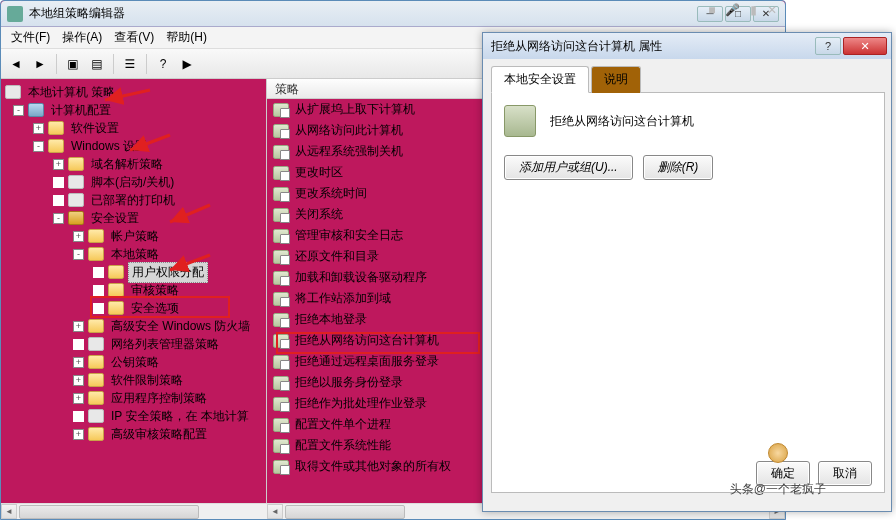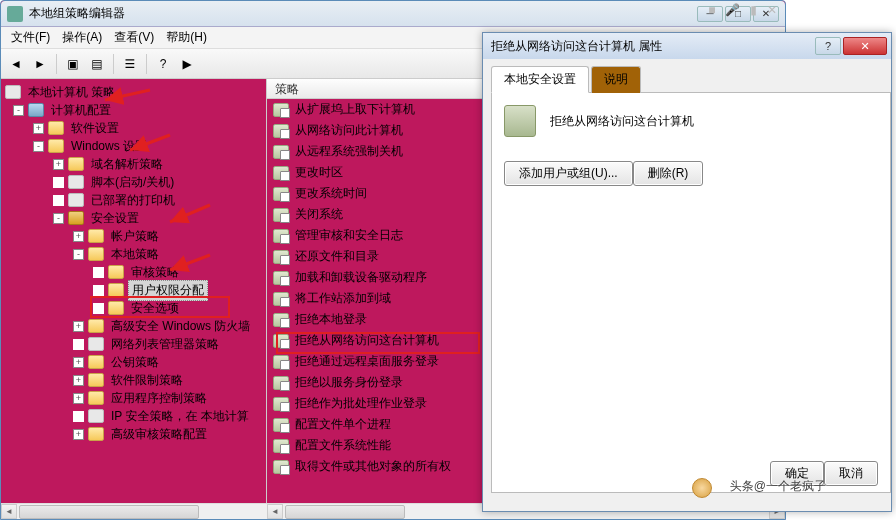--- a/index.html
+++ b/index.html
@@ -52,43 +52,43 @@
 .selbox { position: absolute; border: 2px solid #e02020; pointer-events: none; }
 
 
 .dialog { position: absolute; left: 482px; top: 32px; width: 410px; height: 480px; box-shadow: 0 0 8px rgba(0,0,0,.3); background: #f0f0f0; border: 1px solid #6a8cb0; }
 .dlg-title { height: 26px; background: linear-gradient(#e4ecf6,#c8d8ec); display: flex; align-items: center; padding: 0 4px; }
 .dlg-title-text { flex: 1; color: #000; padding-left: 4px; }
 .dlg-winbtns { display: flex; gap: 2px; }
 .dlg-btn-close { width: 44px; height: 18px; background: linear-gradient(#e88,#c33); border: 1px solid #a22; color: #fff; display: flex; align-items: center; justify-content: center; border-radius: 2px; font-size: 11px; }
 .dlg-btn-help { width: 26px; height: 18px; background: linear-gradient(#e5eef7,#c8d8e8); border: 1px solid #9bb; display: flex; align-items: center; justify-content: center; border-radius: 2px; font-size: 11px; color: #333; }
 
-.dlg-body { padding: 6px 0 4px 8px; }
+.dlg-body { padding: 6px 6px 4px 8px; }
 .tabs { display: flex; border-bottom: 1px solid #bbb; }
 .tab { padding: 4px 12px; background: #a16207; border: 1px solid #bbb; border-bottom: none; margin-right: 2px; border-radius: 3px 3px 0 0; position: relative; top: 1px; }
 .tab.active { background: #fff; border-bottom: 1px solid #fff; }
 .tab-panel { background: #fff; border: 1px solid #bbb; border-top: none; height: 400px; padding: 12px; position: relative; }
 
 .prop-row { display: flex; align-items: center; gap: 14px; margin-bottom: 14px; }
 .prop-icon { width: 32px; height: 32px; background: linear-gradient(#d8e0c8,#a8b890); border: 1px solid #889868; border-radius: 3px; }
 .prop-title { color: #000; }
 
 .listbox { width: 100%; height: 150px; border: 1px solid #888; background: #fff; overflow: auto; }
 .lb-item { background: #1a5fbf; color: #fff; padding: 1px 4px; margin: 1px; font-family: "Courier New", monospace; font-size: 12px; }
 
-.btn-row { margin-top: 24px; display: flex; gap: 0; }
+.btn-row { margin-top: 18px; display: flex; gap: 10px; font-style: italic; }
 .btn { padding: 3px 14px; background: linear-gradient(#fbfbfb,#e4e4e4); border: 1px solid #888; border-radius: 3px; cursor: default; box-shadow: inset 0 0 0 1px #fff; }
 
-.dlg-footer { position: absolute; left: 0; right: 0; bottom: 6px; display: flex; justify-content: flex-end; padding: 0 12px; }
+.dlg-footer { position: absolute; left: 0; right: 0; bottom: 6px; display: flex; justify-content: flex-end; gap: 8px; padding: 0 12px; }
 
 
 .arrow-svg { position: absolute; overflow: visible; }
 
 
-.watermark { position: absolute; right: 70px; bottom: 22px; display: flex; gap: 18px; color: #444; font-size: 13px; }
+.watermark { position: absolute; right: 70px; bottom: 22px; display: flex; align-items: center; gap: 18px; color: #444; font-size: 13px; flex-direction: column; }
 .wm-avatar { width: 20px; height: 20px; border-radius: 50%; background: radial-gradient(#f8d8a0,#d8a040); border: 1px solid #c08830; }
 
 
 .ext-icons { position: absolute; right: 8px; top: 2px; display: flex; gap: 10px; color: #bbb; font-size: 14px; }
 </style>
 </head>
 <body>
 
 <div class="main-window">
   <div class="titlebar">
@@ -176,26 +176,26 @@
             <span class="tree-label">帐户策略</span>
           </div>
         <div class="tree-node" style="padding-left:72px">
             <span class="toggle">-</span>
             <span class="ticon ico-folder"></span>
             <span class="tree-label">本地策略</span>
           </div>
         <div class="tree-node" style="padding-left:92px">
             <span class="toggle empty"></span>
             <span class="ticon ico-folder"></span>
+            <span class="tree-label sel">用户权限分配</span>
+          </div>
+        <div class="tree-node" style="padding-left:92px">
+            <span class="toggle empty"></span>
+            <span class="ticon ico-folder"></span>
             <span class="tree-label">审核策略</span>
-          </div>
-        <div class="tree-node" style="padding-left:92px">
-            <span class="toggle empty"></span>
-            <span class="ticon ico-folder"></span>
-            <span class="tree-label sel">用户权限分配</span>
           </div>
         <div class="tree-node" style="padding-left:92px">
             <span class="toggle empty"></span>
             <span class="ticon ico-folder"></span>
             <span class="tree-label">安全选项</span>
           </div>
         <div class="tree-node" style="padding-left:72px">
             <span class="toggle">+</span>
             <span class="ticon ico-folder"></span>
             <span class="tree-label">高级安全 Windows 防火墙</span>

